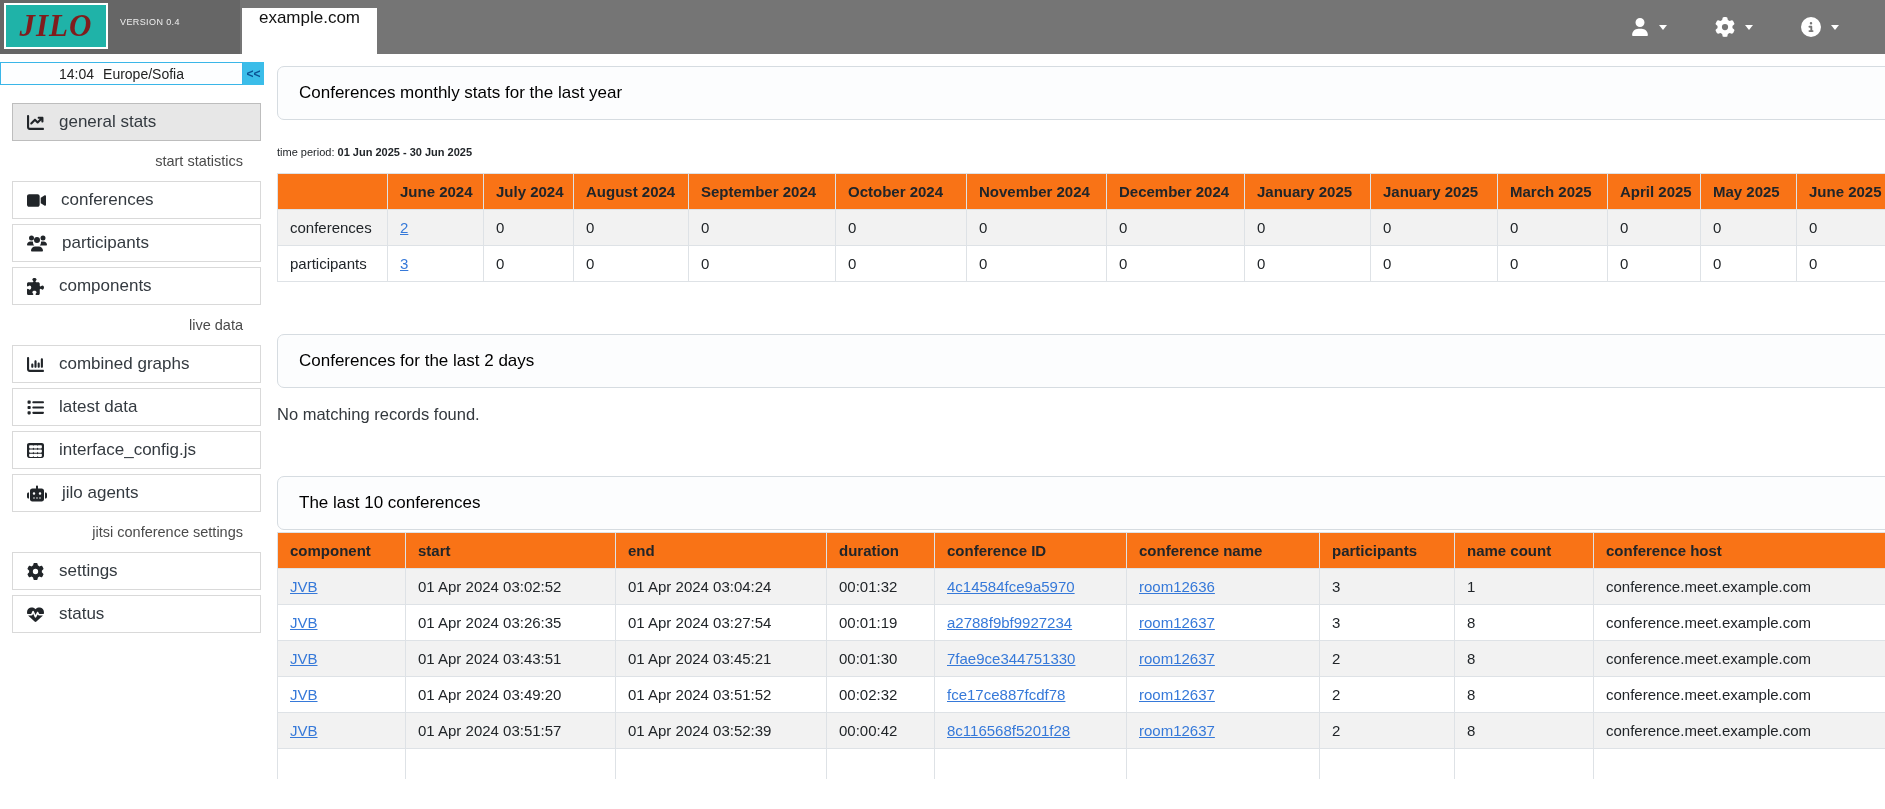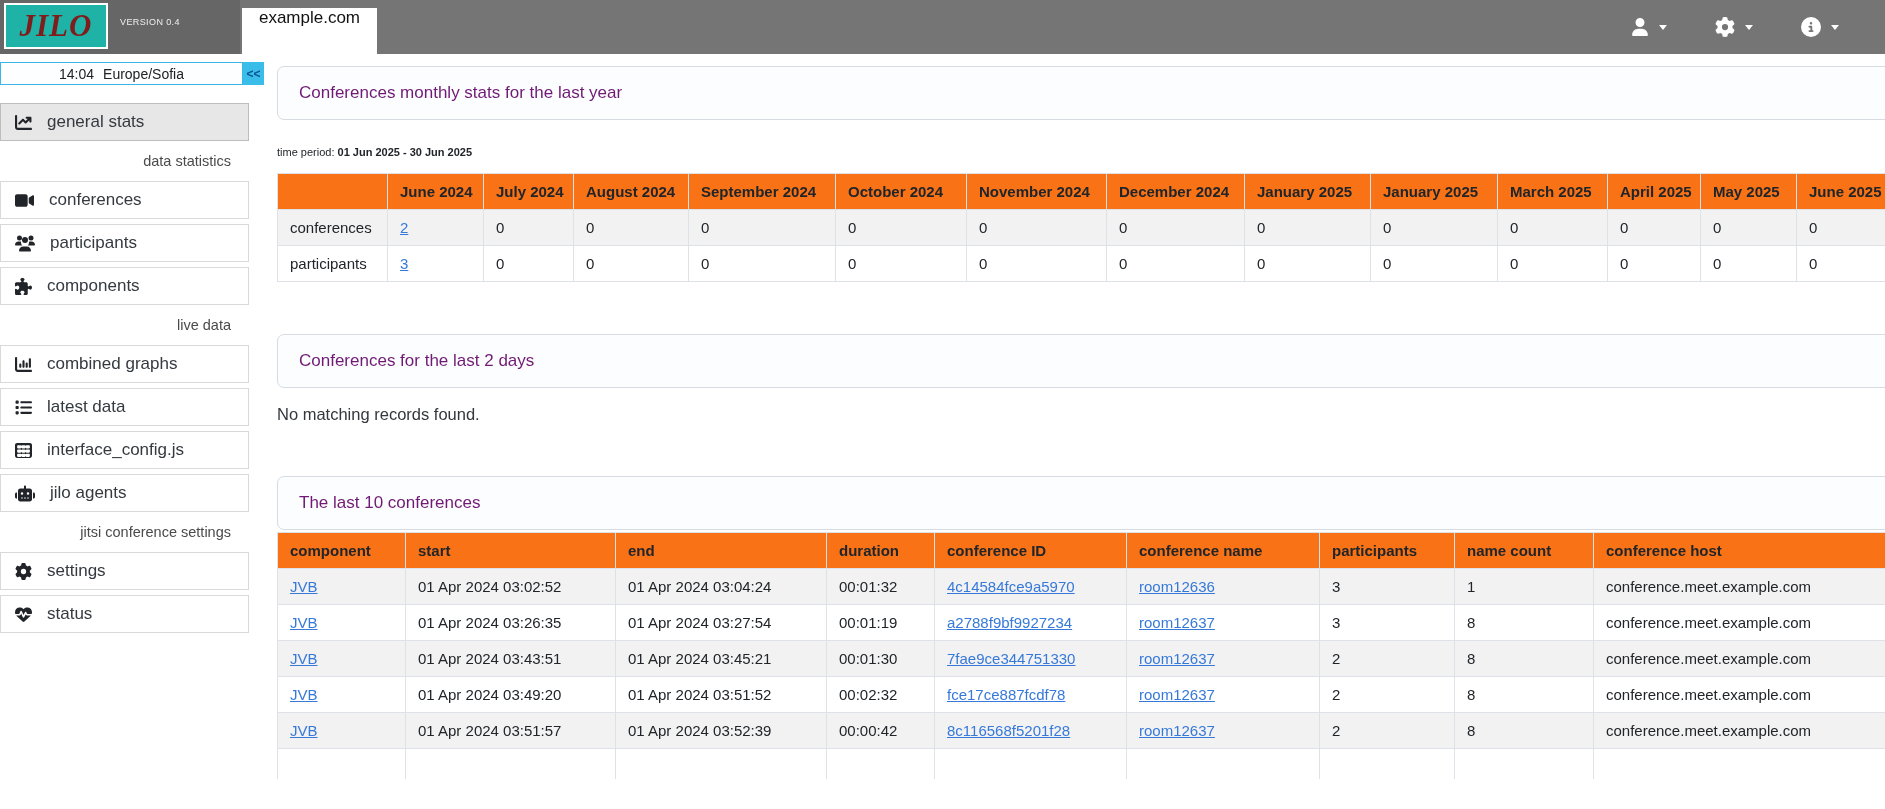--- a/index.html
+++ b/index.html
@@ -29,33 +29,33 @@
   main  { flex:1; min-width:0; padding:12px 0 0 13px; }
 
   
   .clock-row { display:flex; height:23px; }
   .clock { width:243px; height:23px; border:1px solid #3ab6e8; background:#fdfeff;
            display:flex; align-items:center; justify-content:center; gap:9px;
            font-size:14px; color:#222; }
   .collapse-btn { width:21px; height:23px; border:none; background:#3bbde9; color:#0b5394;
                   font-weight:700; font-size:12px; text-align:center; cursor:pointer;
                   font-family:"Liberation Sans", sans-serif; }
-  nav { margin-top:18px; }
+  nav { margin-top:18px;margin-left:12px; }
   .side-item { width:249px; height:38px; margin-bottom:5px; border:1px solid #d9d9d9;
                background:#fff; display:flex; align-items:center; padding-left:14px; gap:15px;
                font-size:17px; color:#343a40; cursor:pointer; }
   .side-item svg { fill:#212529; flex:0 0 auto; }
   .side-item.selected { background:#e7e7e7; border-color:#bdbdbd; }
   .side-label { height:24px; line-height:24px; margin:8px 0; width:249px; text-align:right;
                 padding-right:18px; font-size:14.5px; color:#4a4a4a; }
 
   
   .card { width:calc(100% + 30px); height:54px; border:1px solid #d6dce1; border-radius:7px;
           background:#fcfdfe; display:flex; align-items:center; padding-left:21px; }
-  .card a { font-size:17px; color:#701a75; text-decoration:none; cursor:pointer; }
+  .card a { font-size:17px; color:#000000; text-decoration:none; cursor:pointer; }
   .time-period { margin-top:20px; font-size:11px; line-height:24px; }
   .time-period b { font-weight:700; }
   .empty-msg { margin-top:14px; font-size:16.5px; line-height:24px; color:#33383d; }
   .sect2 { margin-top:52px; }
   .sect3 { margin-top:50px; }
 
   
   table.tbl { border-collapse:collapse; table-layout:fixed; width:calc(100% + 30px);
               font-size:15px; }
   table.monthly { margin-top:9px; }
@@ -109,21 +109,21 @@
       </div>
       <button class="collapse-btn">&lt;&lt;</button>
     </div>
     <nav>
       <div class="side-item selected">
         <svg width="17" height="17" viewBox="0 0 512 512">
             <path d="M64 64c0-17.7-14.3-32-32-32S0 46.3 0 64V400c0 44.2 35.8 80 80 80H480c17.7 0 32-14.3 32-32s-14.3-32-32-32H80c-8.8 0-16-7.2-16-16V64zM342.6 278.6l89.4-89.4V224c0 17.7 14.3 32 32 32s32-14.3 32-32V112c0-17.7-14.3-32-32-32H352c-17.7 0-32 14.3-32 32s14.3 32 32 32h34.7l-66.7 66.7-57.4-57.4c-12.5-12.5-32.8-12.5-45.3 0l-112 112c-12.5 12.5-12.5 32.8 0 45.3s32.8 12.5 45.3 0L240 221.3l57.4 57.4c12.5 12.5 32.8 12.5 45.3 0z"></path>
           </svg>
         <span>general stats</span>
       </div>
-      <div class="side-label">data statistics</div>
+      <div class="side-label">start statistics</div>
       <div class="side-item">
         <svg width="19" height="17" viewBox="0 0 576 512">
             <path d="M0 128C0 92.7 28.7 64 64 64H320c35.3 0 64 28.7 64 64V384c0 35.3-28.7 64-64 64H64c-35.3 0-64-28.7-64-64V128zM559.1 99.8c10.4 5.6 16.9 16.4 16.9 28.2V384c0 11.8-6.5 22.6-16.9 28.2s-23 5-32.9-1.6l-96-64L416 337.1V320 192 174.9l14.2-9.5 96-64c9.8-6.5 22.4-7.2 32.9-1.6z"></path>
           </svg>
         <span>conferences</span>
       </div>
       <div class="side-item">
         <svg width="20" height="17" viewBox="0 0 640 512">
             <path d="M144 0a80 80 0 1 1 0 160A80 80 0 1 1 144 0zM512 0a80 80 0 1 1 0 160A80 80 0 1 1 512 0zM0 298.7C0 239.8 47.8 192 106.7 192h42.7c15.9 0 31 3.5 44.6 9.7c-1.3 7.2-1.9 14.7-1.9 22.3c0 38.2 16.8 72.5 43.3 96c-.2 0-.4 0-.7 0H21.3C9.6 320 0 310.4 0 298.7zM405.3 320c-.2 0-.4 0-.7 0c26.6-23.5 43.3-57.8 43.3-96c0-7.6-.7-15-1.9-22.3c13.6-6.3 28.7-9.7 44.6-9.7h42.7C592.2 192 640 239.8 640 298.7c0 11.8-9.6 21.3-21.3 21.3H405.3zM224 144a96 96 0 1 1 192 0 96 96 0 1 1 -192 0zM128 485.3C128 411.7 187.7 352 261.3 352H378.7C452.3 352 512 411.7 512 485.3c0 14.7-11.9 26.7-26.7 26.7H154.7c-14.7 0-26.7-11.9-26.7-26.7z"></path>
           </svg>

